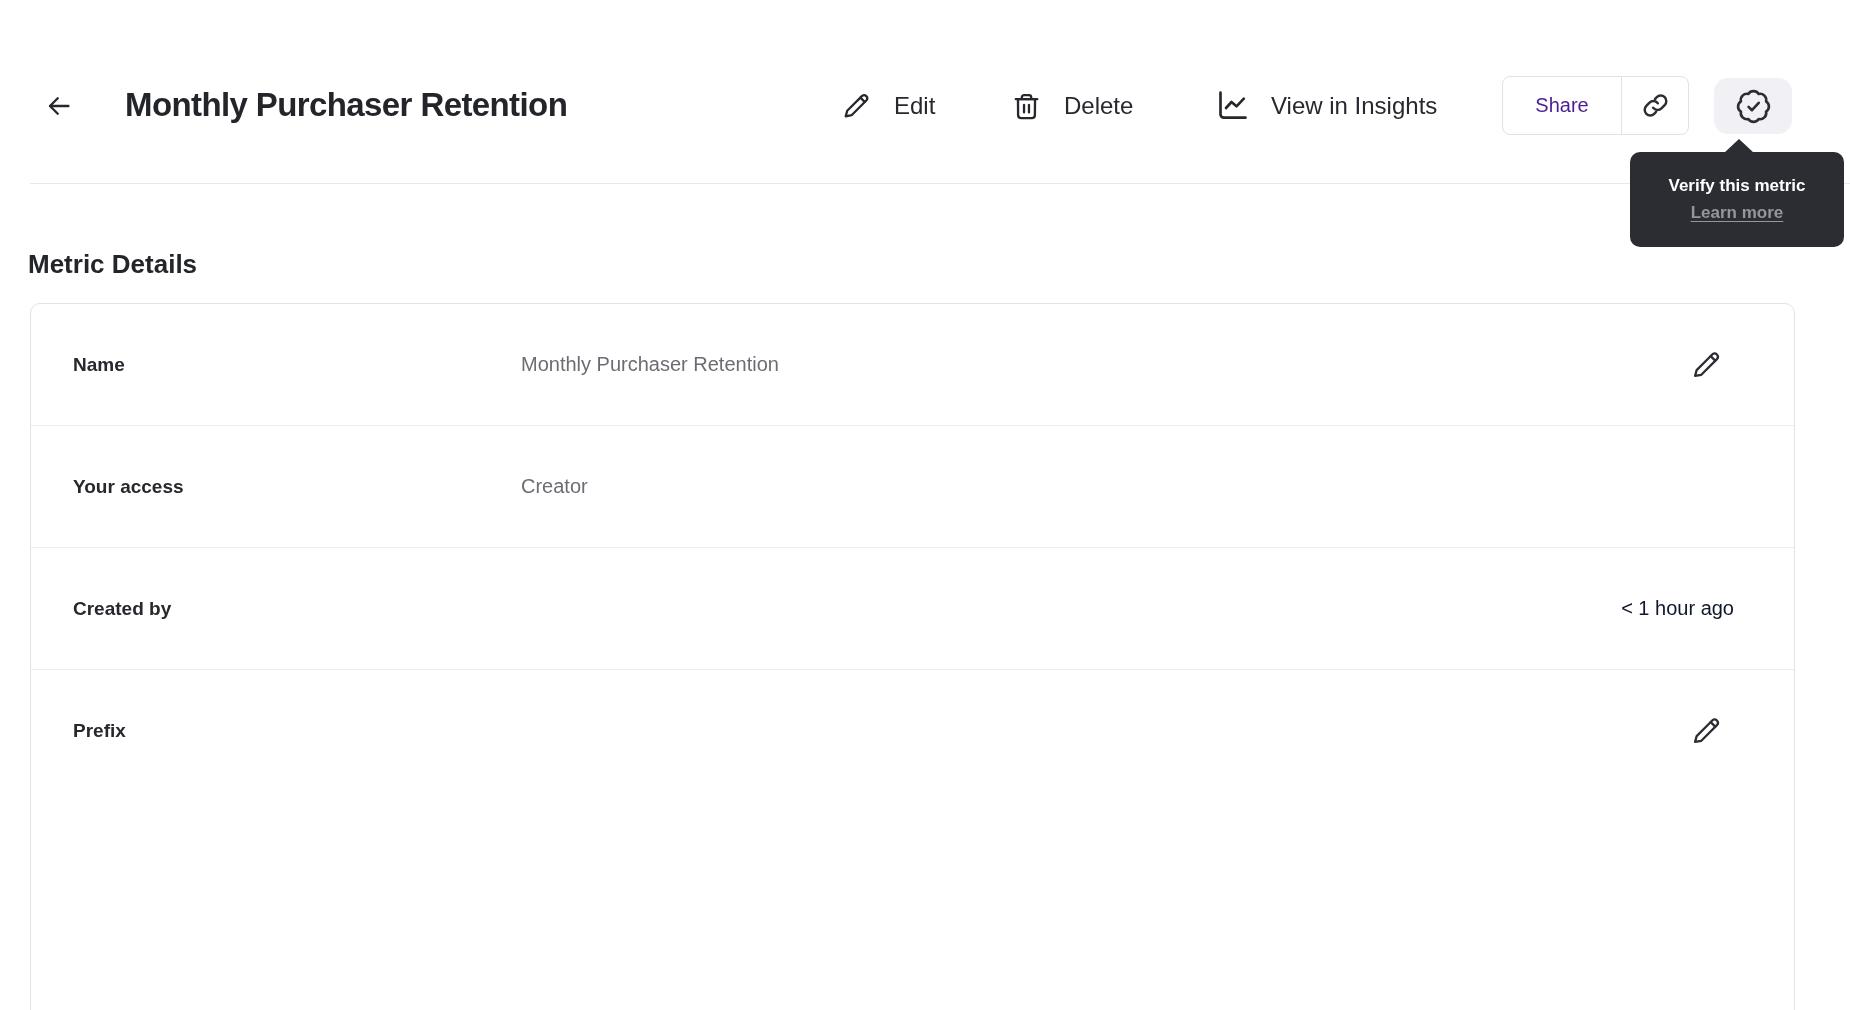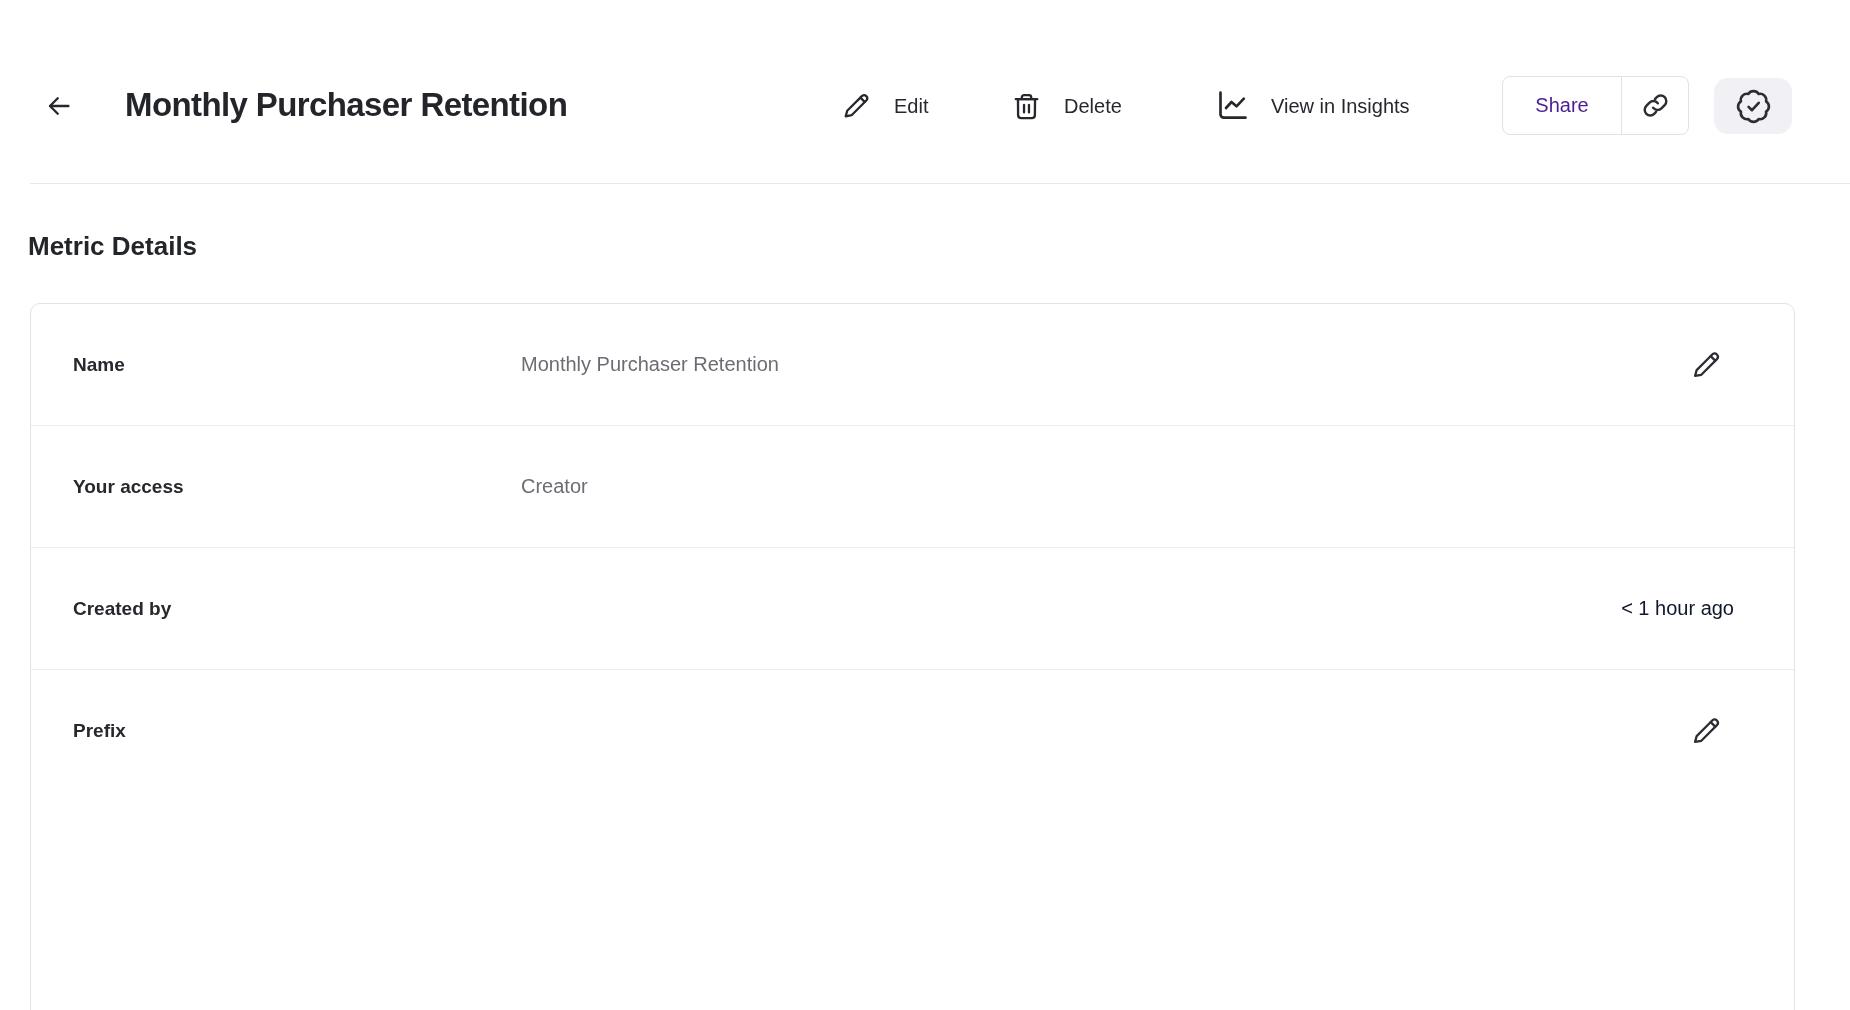--- a/index.html
+++ b/index.html
@@ -7,21 +7,21 @@
     font-family:"Liberation Sans","DejaVu Sans",sans-serif; color:#26282e; }
   .stage { position:relative; width:1850px; height:1010px; background:#fff; }
 
   
   .back-btn { position:absolute; left:42px; top:89px; width:34px; height:34px;
     display:flex; align-items:center; justify-content:center; cursor:pointer; color:#26282e; }
   .page-title { position:absolute; left:125px; top:86px; font-size:33px; font-weight:700;
     letter-spacing:-0.6px; color:#23252b; white-space:nowrap; }
   .hdr-action { position:absolute; top:84px; height:44px; display:flex; align-items:center;
     cursor:pointer; color:#26282e; }
-  .hdr-action .txt { font-size:20px; font-weight:500; white-space:nowrap; }
+  .hdr-action .txt { font-size:24px; font-weight:500; white-space:nowrap; }
   #act-edit { left:840px; } #act-edit .txt { margin-left:22px; }
   #act-delete { left:1010px; } #act-delete .txt { margin-left:21px; }
   #act-insights { left:1213px; } #act-insights .txt { margin-left:18px; }
 
   .share-group { position:absolute; left:1502px; top:76px; height:59px; display:flex; }
   .share-btn { height:59px; width:120px; background:#fff; border:1px solid #e1e1e6;
     border-radius:8px 0 0 8px; font-size:20px; font-weight:500; color:#4c1d95;
     display:flex; align-items:center; justify-content:center; cursor:pointer; }
   .link-btn { height:59px; width:68px; background:#fff; border:1px solid #e1e1e6;
     margin-left:-1px; border-radius:0 8px 8px 0; display:flex; align-items:center;
@@ -38,21 +38,21 @@
     background:#2b2d33; border-radius:10px; z-index:20; display:flex; flex-direction:column;
     align-items:center; justify-content:center; gap:7px; }
   .tooltip .caret { position:absolute; top:-13px; left:94px; width:0; height:0;
     border-left:15px solid transparent; border-right:15px solid transparent;
     border-bottom:14px solid #2b2d33; }
   .tooltip .tip-title { color:#ffffff; font-size:17px; font-weight:600; white-space:nowrap; }
   .tooltip .tip-link { color:#94969e; font-size:17px; font-weight:600; text-decoration:underline;
     text-underline-offset:3px; cursor:pointer; white-space:nowrap; }
 
   
-  .section-title { position:absolute; left:28px; top:231px; font-size:26px; font-weight:700;
+  .section-title { position:absolute; left:28px; top:249px; font-size:26px; font-weight:700;
     color:#23252b; }
 
   
   .card { position:absolute; left:30px; top:303px; width:1765px; height:740px;
     background:#fff; border:1px solid #e3e3e7; border-radius:10px; overflow:hidden; }
   .row { position:relative; height:122px; display:flex; align-items:center;
     border-bottom:1px solid #ededf0; }
   .row:last-child { border-bottom:none; }
   .row-label { position:absolute; left:42px; font-size:19px; font-weight:600; color:#26282e;
     white-space:nowrap; }
@@ -134,20 +134,25 @@
     <span>
       <svg width="37" height="37" viewBox="0 0 24 24" fill="none" stroke="currentColor" stroke-width="1.7" stroke-linecap="round" stroke-linejoin="round">
           <path d="M3.85 8.62a4 4 0 014.78-4.77 4 4 0 016.74 0 4 4 0 014.78 4.78 4 4 0 010 6.74 4 4 0 01-4.77 4.78 4 4 0 01-6.75 0 4 4 0 01-4.78-4.77 4 4 0 010-6.76z"></path>
           <path d="M8.8 12.2l2.2 2.2 4.4-4.8"></path>
         </svg>
     </span>
   </div>
 
   <div class="hdr-divider"></div>
 
+  <div class="tooltip">
+    <div class="caret"></div>
+    <div class="tip-title">Verify this metric</div>
+    <div class="tip-link">Learn more</div>
+  </div>
 
   <div class="section-title">Metric Details</div>
 
   <div class="card">
 
     <div class="row">
       <div class="row-label">Name</div>
       <div class="row-value muted">Monthly Purchaser Retention</div>
       <div class="pencil-btn">
         <span>

